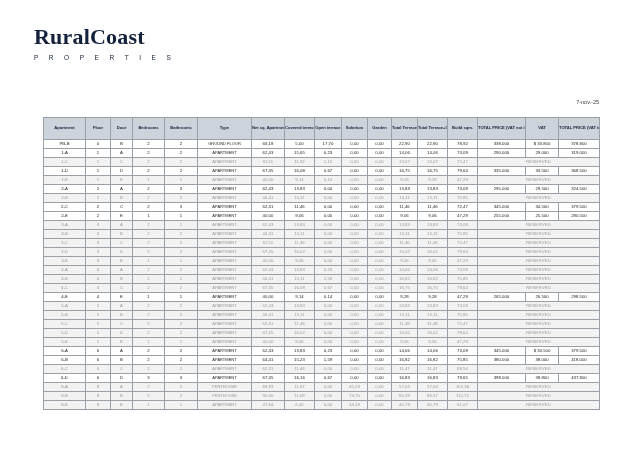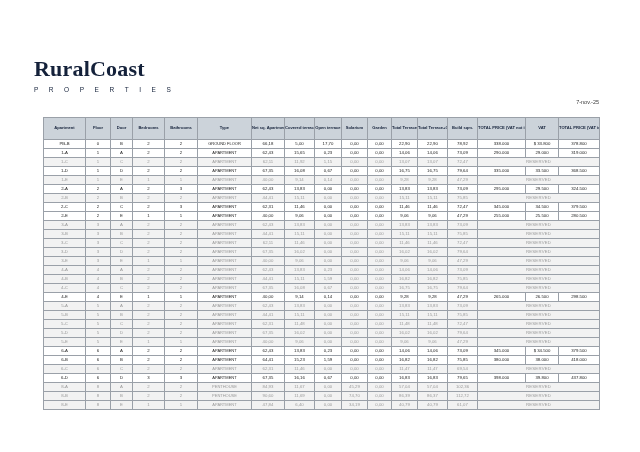--- a/index.html
+++ b/index.html
@@ -26,21 +26,20 @@
     left: 34px;
     top: 26px;
   }
   .logo-word {
     font-family: "Liberation Serif", serif;
     font-size: 22px;
     font-weight: bold;
     letter-spacing: 0.2px;
     color: #14213a;
     line-height: 1;
-    margin-top: 32px;
   }
   .logo-sub {
     margin-top: 6px;
     font-size: 6.5px;
     letter-spacing: 4.4px;
     color: #14213a;
     font-family: "Liberation Sans", sans-serif;
   }
   
   .doc-date {

